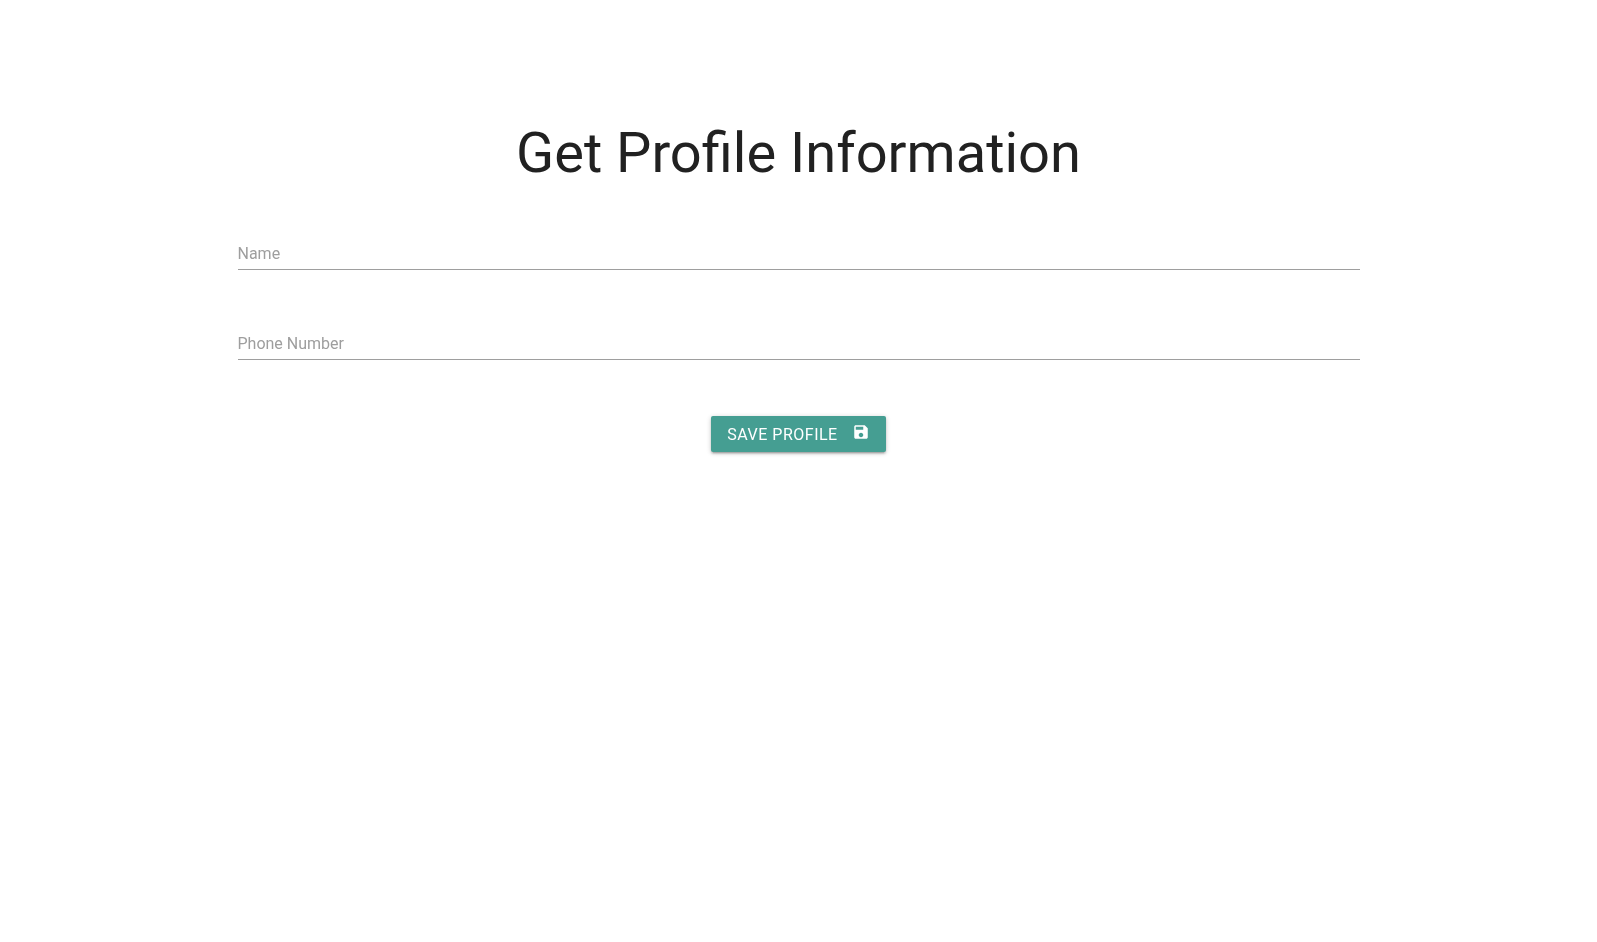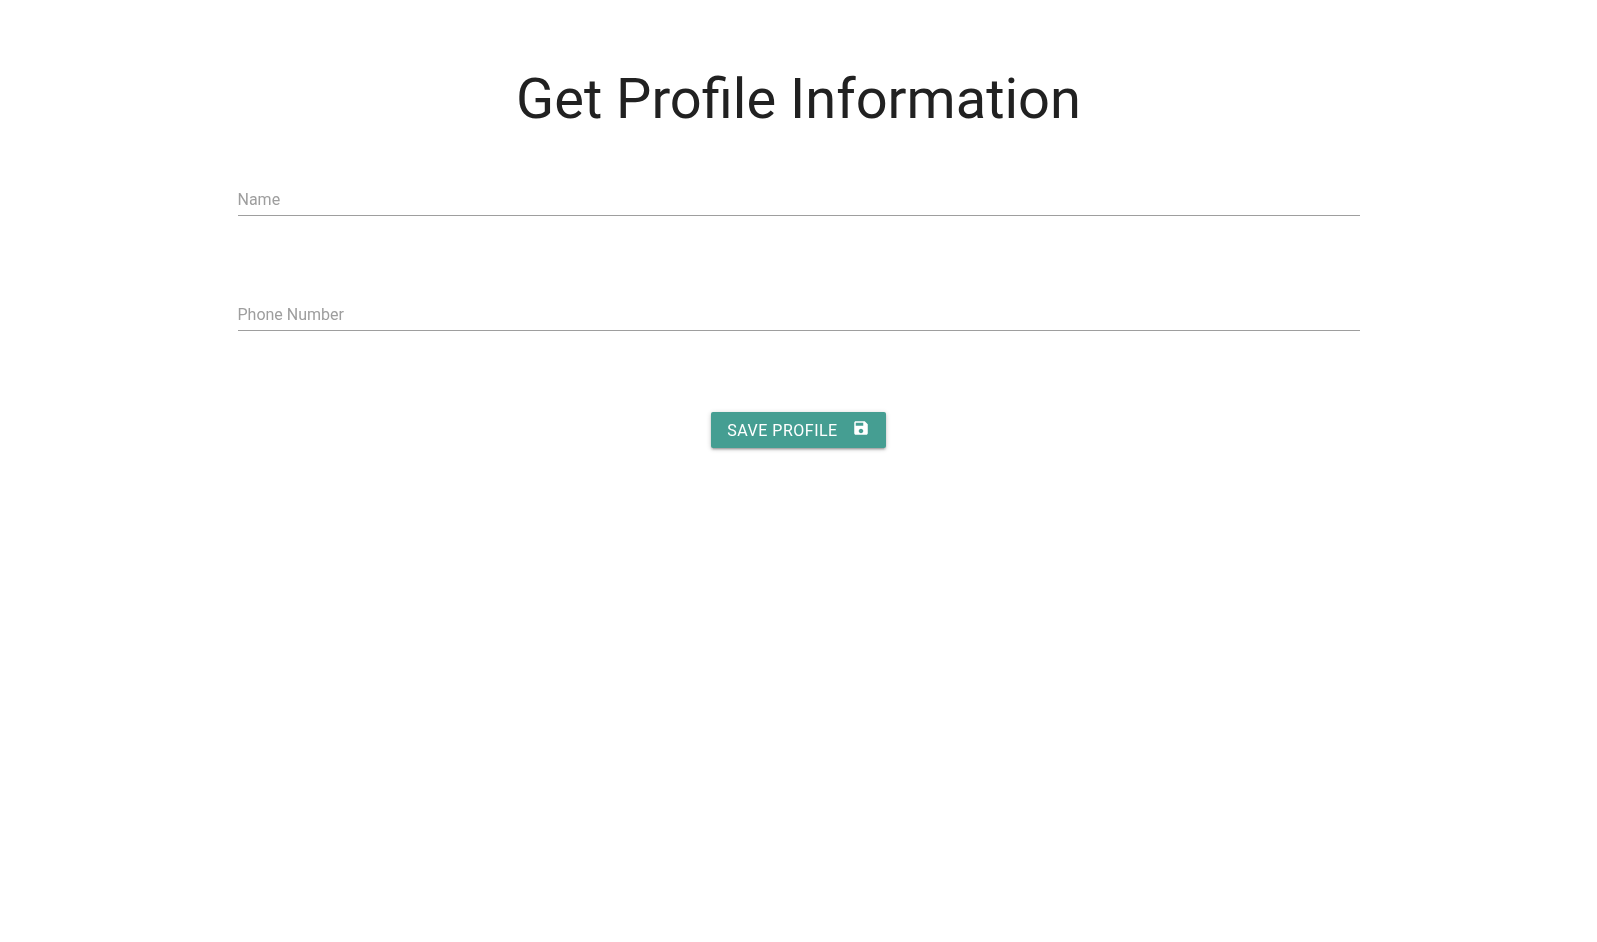--- a/index.html
+++ b/index.html
@@ -10,31 +10,31 @@
     body {
       font-family: "Segoe UI", Roboto, "Helvetica Neue", Arial, sans-serif;
       background: #fff;
       width: 1597px;
       height: 942px;
       color: #212121;
     }
     .container {
       max-width: 1122px;
       margin: 0 auto;
-      padding-top: 66px;
+      padding-top: 120px;
     }
     .page-title {
       text-align: center;
       font-size: 56px;
       font-weight: 400;
       color: #212121;
       margin-bottom: 50px;
     }
     .input-group {
-      margin-bottom: 81px;
+      margin-bottom: 56px;
       position: relative;
     }
     .text-input {
       width: 100%;
       border: none;
       border-bottom: 1px solid #9e9e9e;
       font-size: 16px;
       padding: 8px 0 6px 0;
       outline: none;
       background: transparent;

